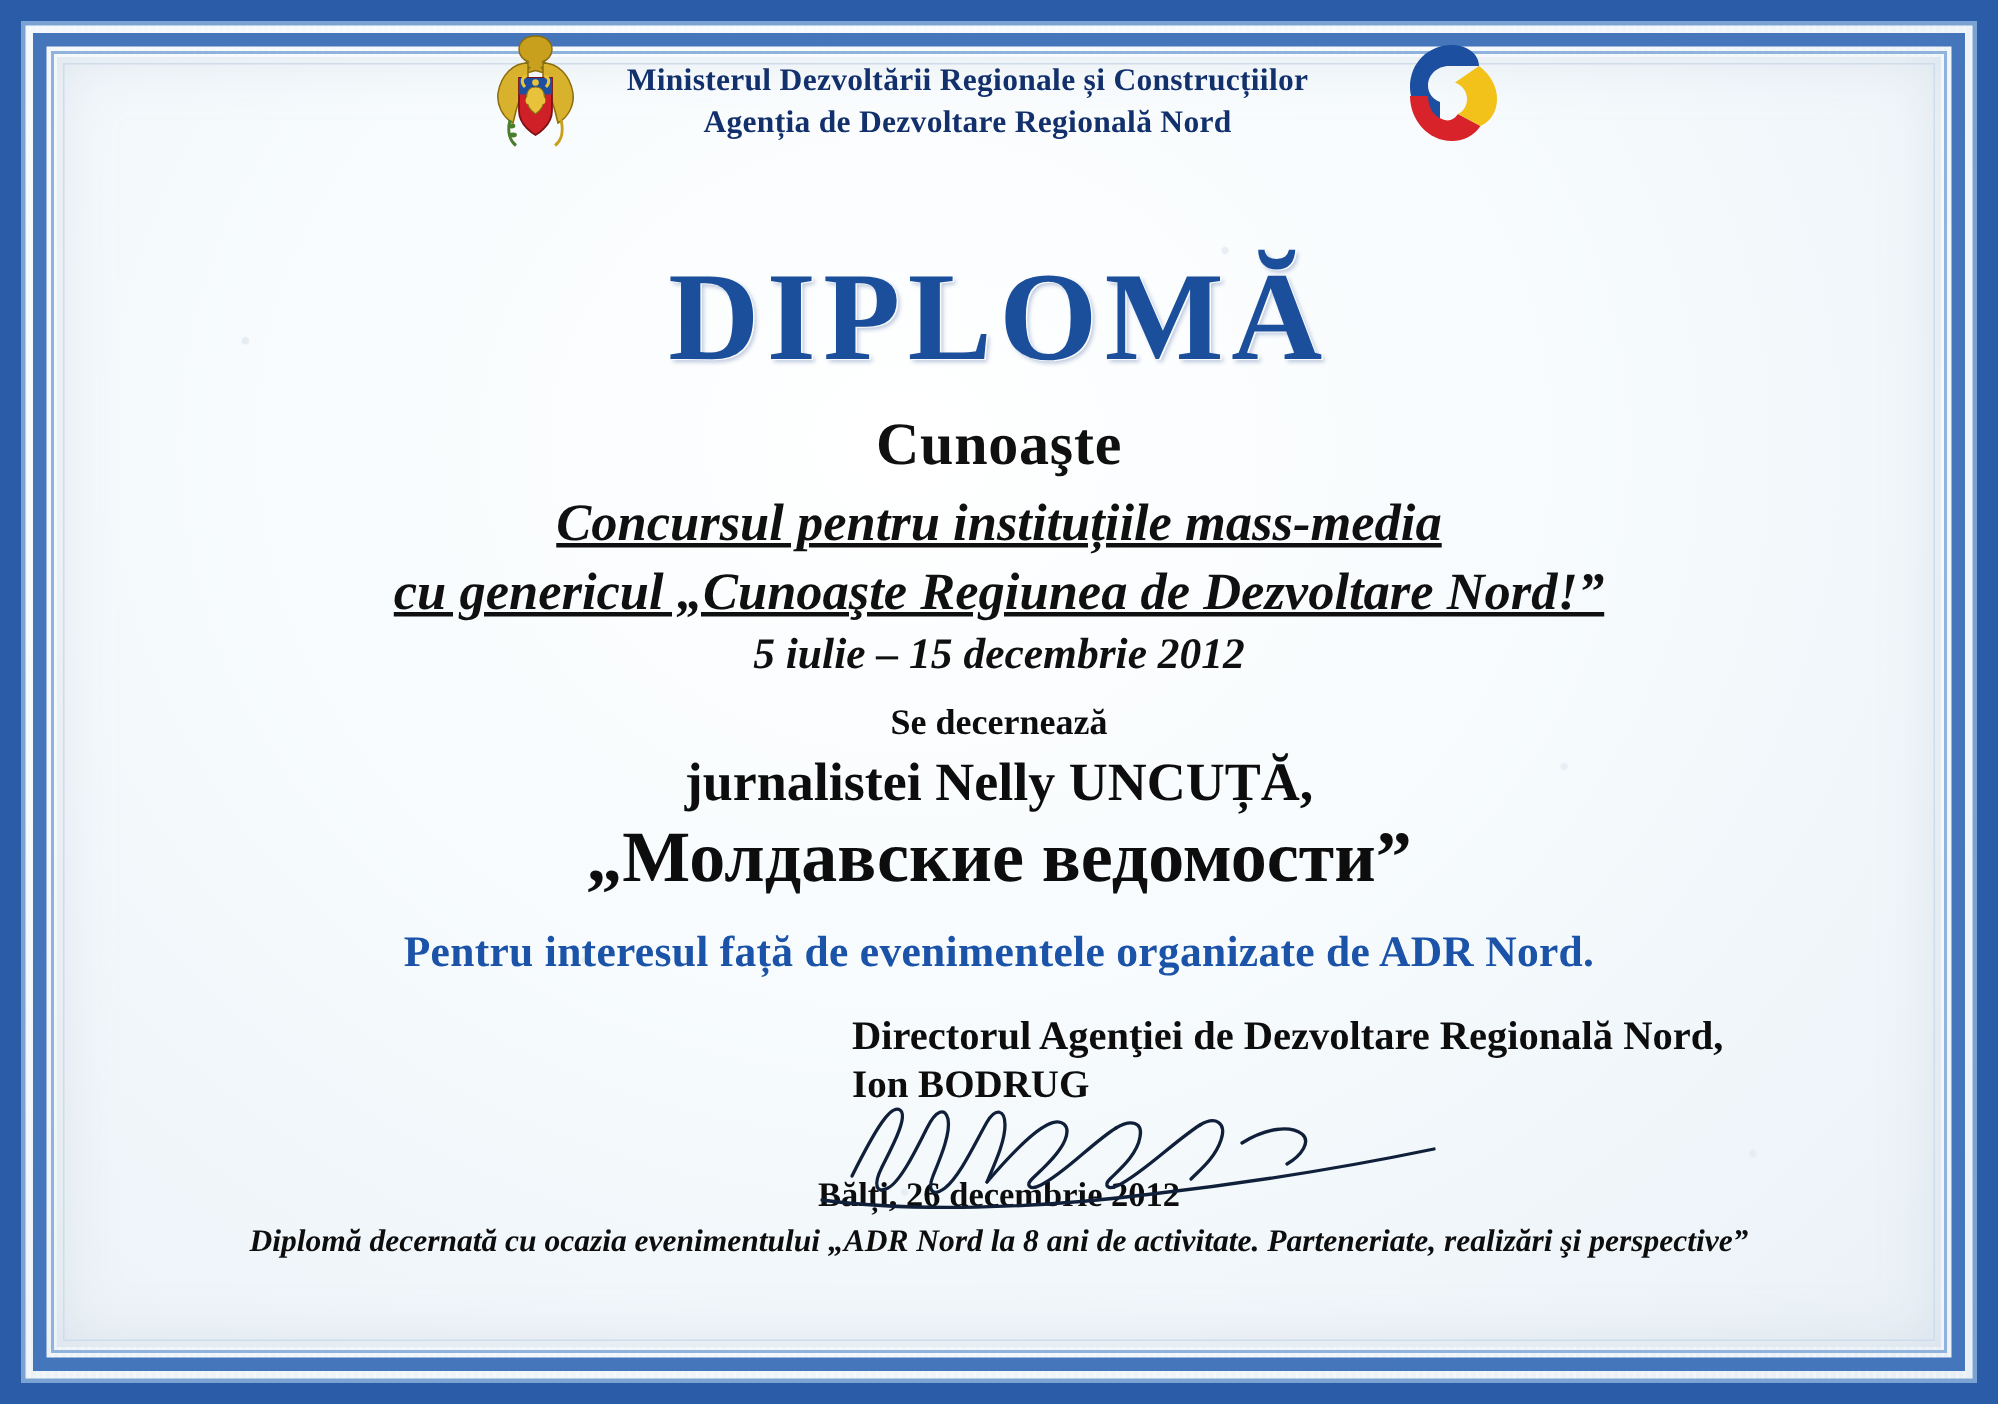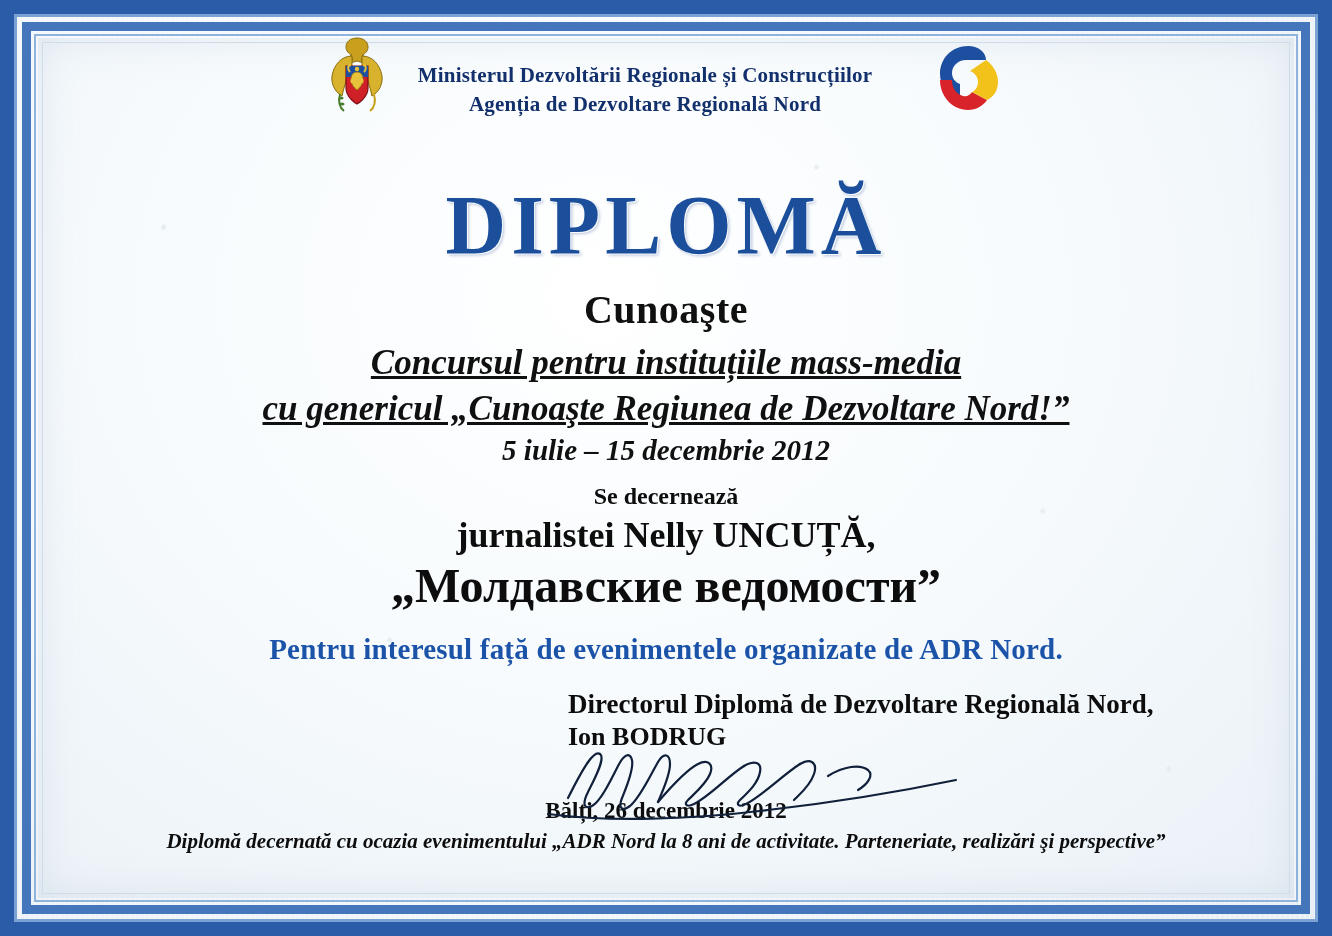--- a/index.html
+++ b/index.html
@@ -90,24 +90,24 @@
     padding: 18px 48px 0 48px;
     height: 100%;
     box-sizing: border-box;
     text-align: center;
   }
 
   
   .header {
     position: relative;
     display: flex;
-    align-items: flex-end;
+    align-items: center;
     justify-content: center;
     gap: 30px;
-    margin-top: 14px;
+    margin-top: 0;
     height: 86px;
   }
   .coat-of-arms {
     width: 62px;
     height: 86px;
     flex: 0 0 auto;
     position: relative;
   }
   .ministry-lines {
     flex: 0 0 auto;
@@ -302,21 +302,21 @@
     <div class="contest-line second">cu genericul „Cunoaşte Regiunea de Dezvoltare Nord!”</div>
     <div class="contest-dates">5 iulie – 15 decembrie 2012</div>
 
     <div class="award-verb">Se decernează</div>
     <div class="recipient">jurnalistei Nelly UNCUȚĂ,</div>
     <div class="outlet">„Молдавские ведомости”</div>
 
     <div class="reason">Pentru interesul față de evenimentele organizate de ADR Nord.</div>
 
     <div class="signature-block">
-      <div class="director-title">Directorul Diplomă de Dezvoltare Regională Nord,</div>
+      <div class="director-title">Directorul Agenţiei de Dezvoltare Regională Nord,</div>
       <div class="director-name">Ion BODRUG</div>
 
       <div class="signature-mark">
         <svg viewBox="0 0 440 86" width="440" height="86" aria-hidden="true">
           <g fill="none" stroke="#10203a" stroke-width="2.2" stroke-linecap="round">
             <path d="M30 62 C46 30 56 14 62 18 C68 22 56 44 50 56 C44 68 46 74 54 70 C62 66 72 46 80 30 C86 18 92 16 94 24 C96 34 88 52 84 62 C80 72 84 76 92 70 C102 62 112 40 120 26 C126 16 132 18 132 28 C132 40 124 56 120 66"></path>
             <path d="M120 66 C132 52 148 34 160 28 C170 23 176 28 172 38 C168 48 156 58 150 64 C146 68 148 72 156 68 C172 60 190 40 206 30"></path>
             <path d="M206 30 C216 24 224 26 222 36 C220 48 208 58 202 64 C198 68 200 72 208 68 C224 60 246 38 262 28"></path>
             <path d="M262 28 C272 22 280 26 276 38 C272 50 262 58 256 64"></path>
             <path d="M10 78 C70 86 150 84 230 74 C300 66 360 56 418 44"></path>

